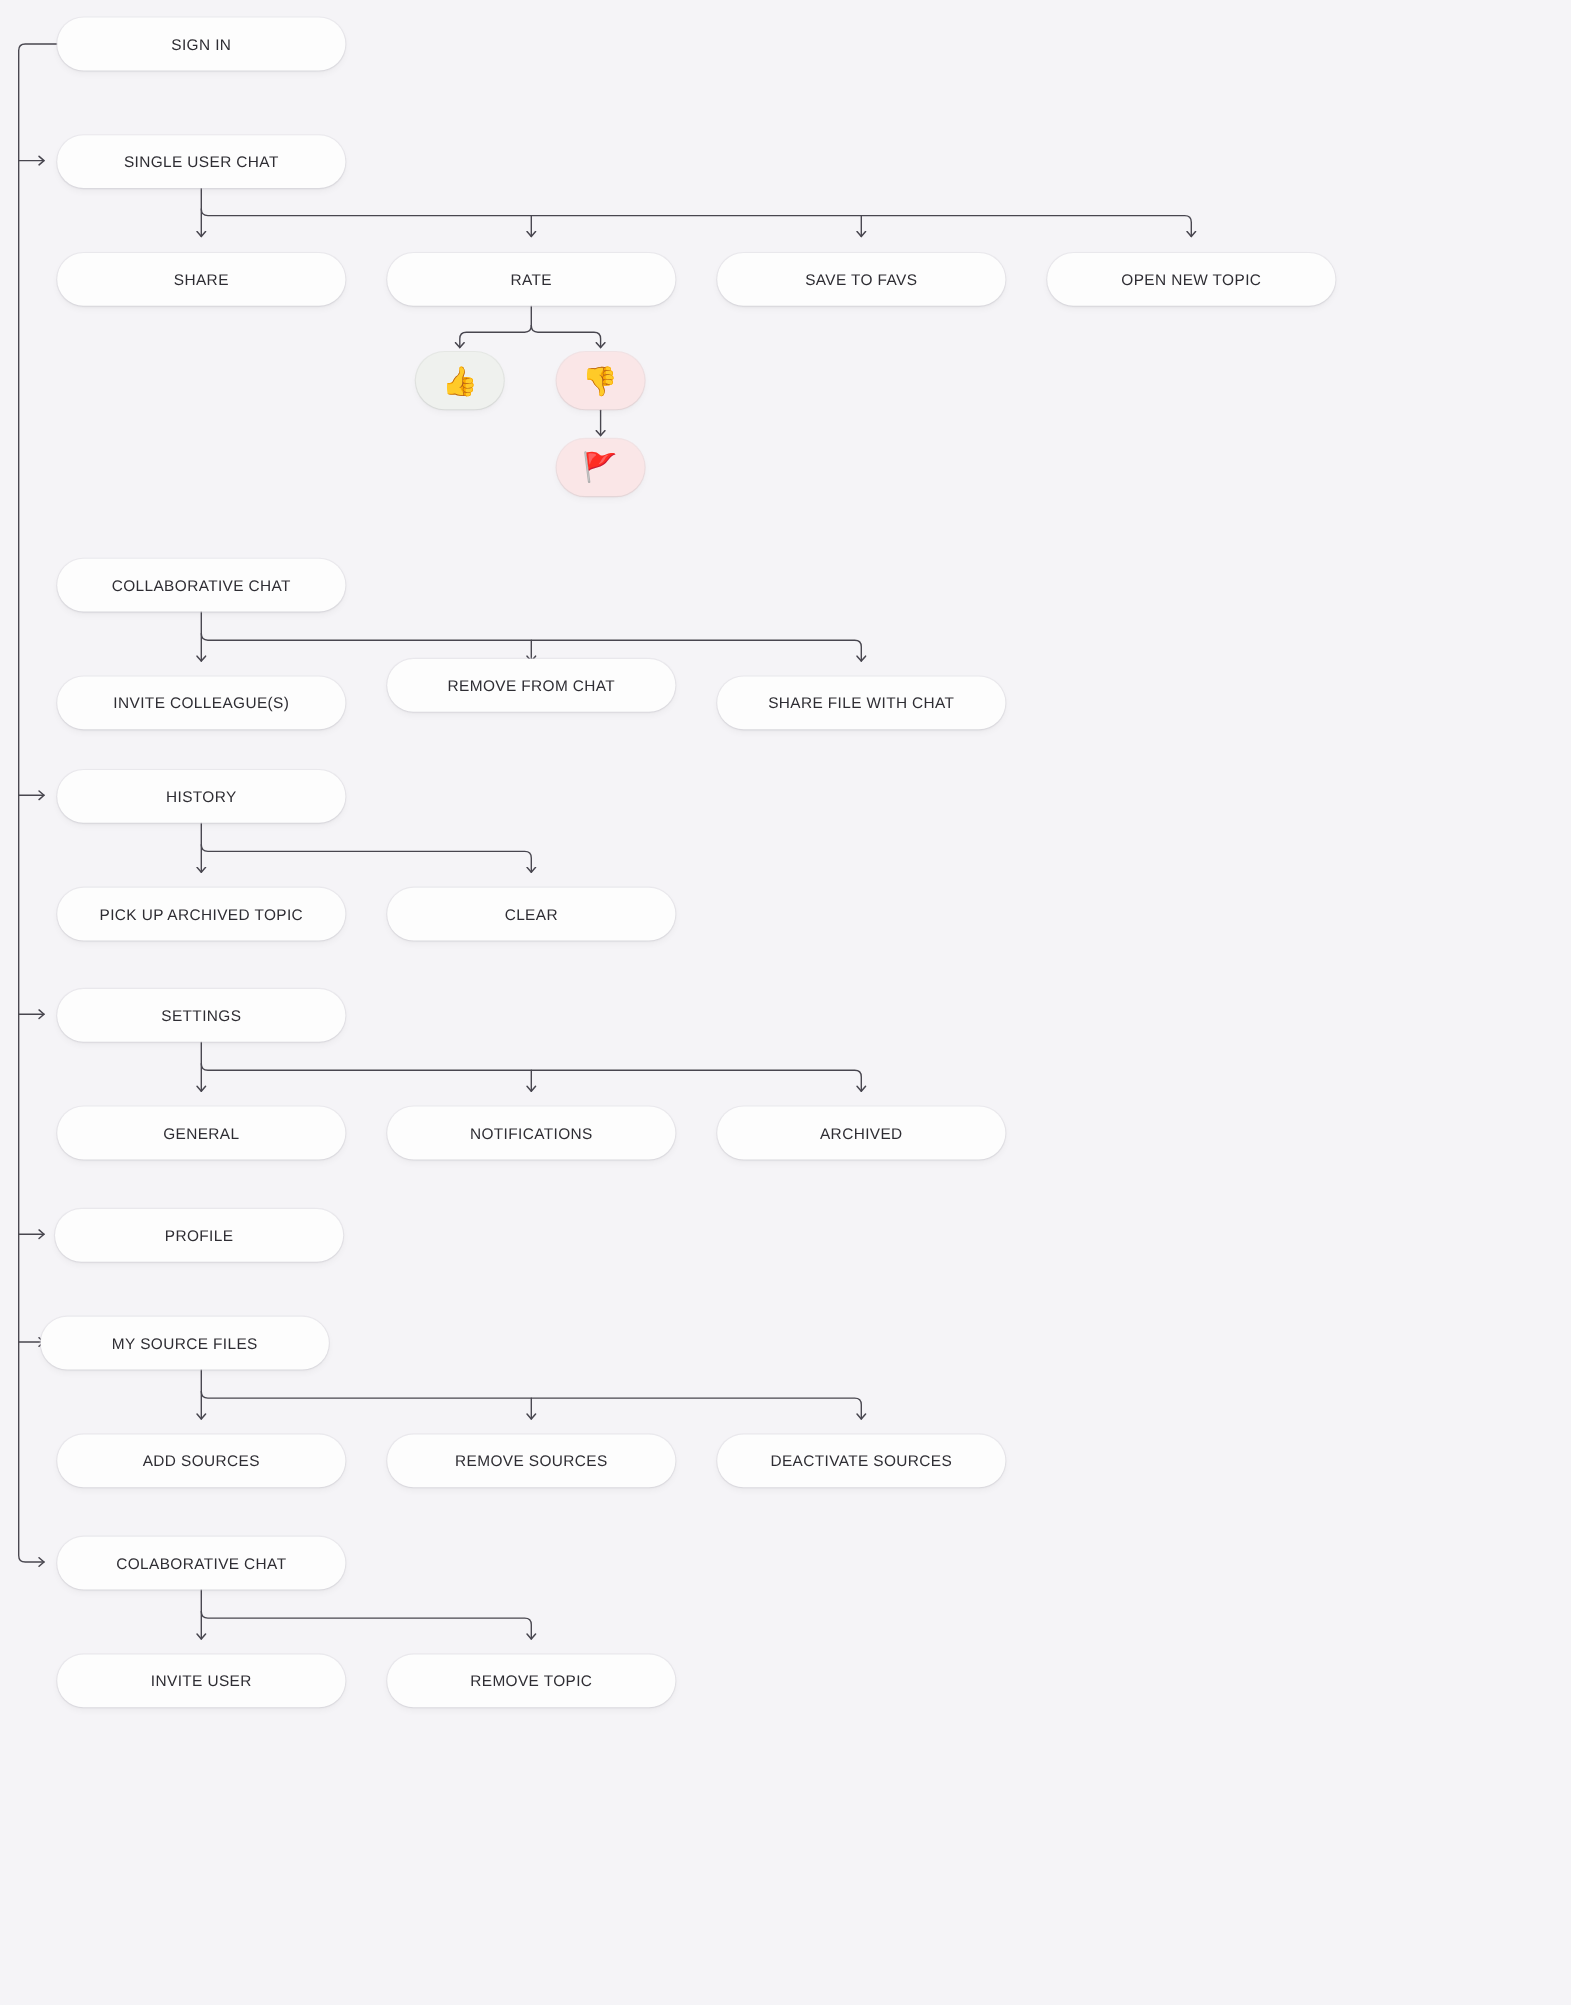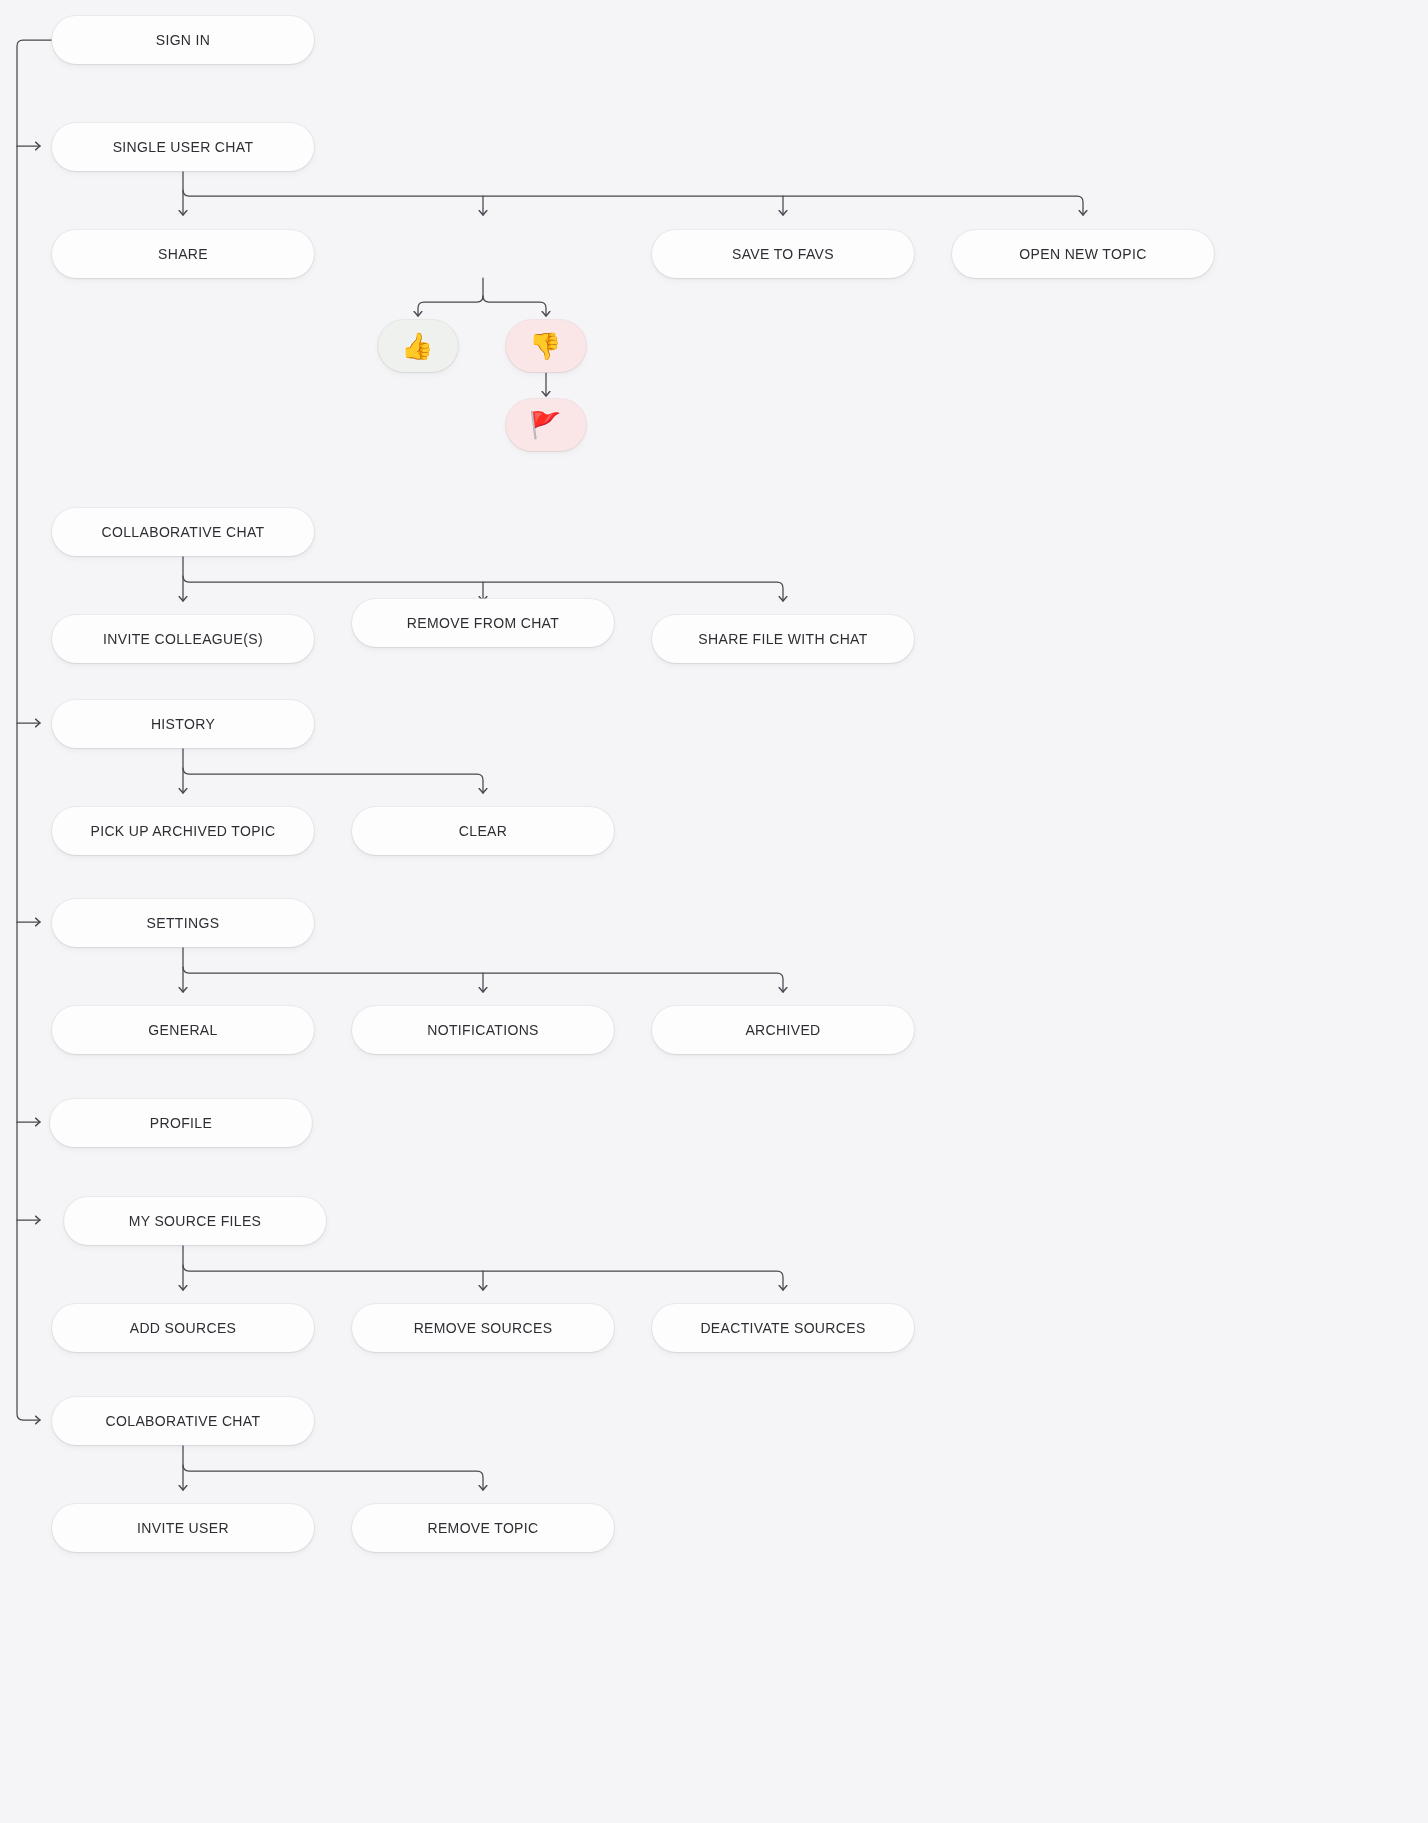--- a/index.html
+++ b/index.html
@@ -122,20 +122,21 @@
       <path d="M183,1445 L183,1490" marker-end="url(#arw)"></path>
       <path d="M183,1465 Q183,1471 189,1471 L477,1471 Q483,1471 483,1477 L483,1490" marker-end="url(#arw)"></path>
     </g>
   </svg>
 
   <div class="node w-std" style="left:52px;top:16px;">SIGN IN</div>
 
   <div class="node w-std" style="left:52px;top:123px;">SINGLE USER CHAT</div>
 
   <div class="node w-std" style="left:52px;top:230px;">SHARE</div>
+  <div class="node w-std" style="left:352px;top:230px;">RATE</div>
   <div class="node w-std" style="left:652px;top:230px;text-align:right;">SAVE TO FAVS</div>
   <div class="node w-std" style="left:952px;top:230px;">OPEN NEW TOPIC</div>
 
   <div class="node emoji tint-up" style="left:378px;top:320px;">
     <span class="emoji-glyph">👍</span>
   </div>
   <div class="node emoji tint-down" style="left:506px;top:320px;">
     <span class="emoji-glyph">👎</span>
   </div>
   <div class="node emoji tint-flag" style="left:506px;top:399px;">
@@ -154,21 +155,21 @@
   <div class="node w-std" style="left:352px;top:807px;">CLEAR</div>
 
   <div class="node w-std" style="left:52px;top:899px;">SETTINGS</div>
 
   <div class="node w-std" style="left:52px;top:1006px;">GENERAL</div>
   <div class="node w-std" style="left:352px;top:1006px;">NOTIFICATIONS</div>
   <div class="node w-std" style="left:652px;top:1006px;">ARCHIVED</div>
 
   <div class="node w-std" style="left:50px;top:1099px;">PROFILE</div>
 
-  <div class="node w-std" style="left:64px;top:1197px;">MY SOURCE FILES</div>
+  <div class="node w-std" style="left:37px;top:1197px;">MY SOURCE FILES</div>
 
   <div class="node w-std" style="left:52px;top:1304px;">ADD SOURCES</div>
   <div class="node w-std" style="left:352px;top:1304px;">REMOVE SOURCES</div>
   <div class="node w-std" style="left:652px;top:1304px;text-align:right;">DEACTIVATE SOURCES</div>
 
   <div class="node w-std" style="left:52px;top:1397px;">COLABORATIVE CHAT</div>
 
   <div class="node w-std" style="left:52px;top:1504px;">INVITE USER</div>
   <div class="node w-std" style="left:352px;top:1504px;">REMOVE TOPIC</div>
 

